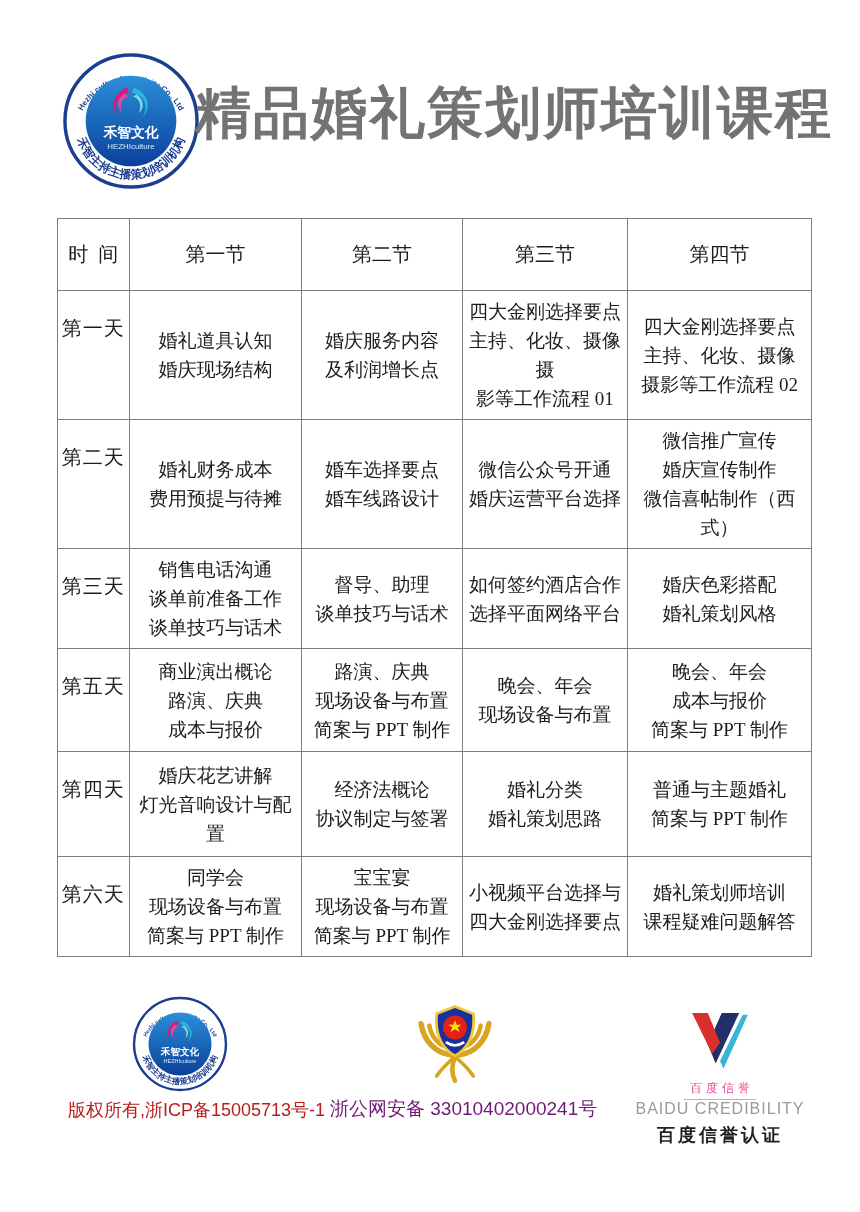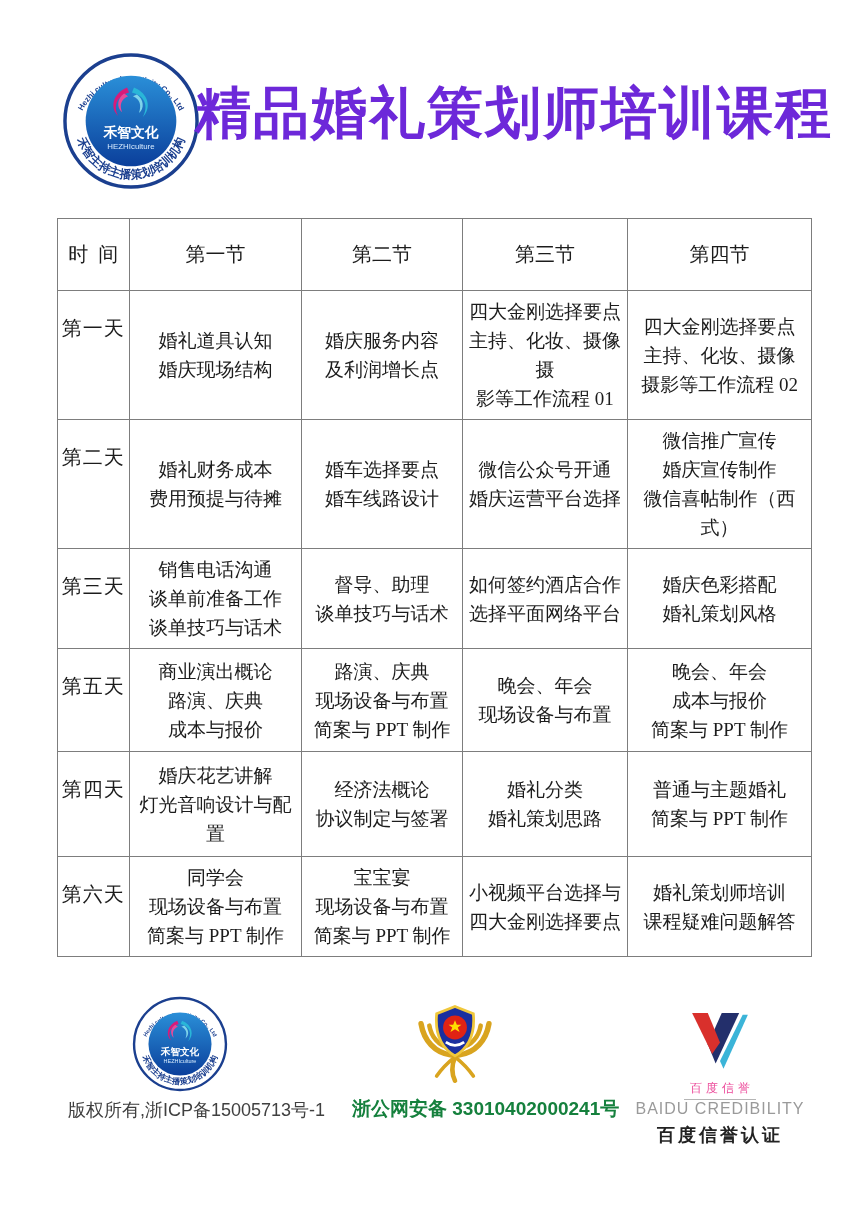--- a/index.html
+++ b/index.html
@@ -11,21 +11,21 @@
   .page{
     position:relative;width:860px;height:1212px;background:#ffffff;margin:0 auto;
     font-family:"Liberation Serif","DejaVu Serif",serif;color:var(--text);overflow:hidden;
   }
   
   .logo-lg{position:absolute;left:62px;top:52px;width:138px;height:138px;}
   .title{
     position:absolute;left:200px;top:74px;width:628px;height:80px;
     display:flex;align-items:center;justify-content:center;
     font-size:56px;font-weight:bold;letter-spacing:2px;white-space:nowrap;
-    font-family:"Liberation Serif","DejaVu Serif",serif;color:#6d28d9;
+    font-family:"Liberation Serif","DejaVu Serif",serif;color:#737373;
   }
   
   table.course-table{
     position:absolute;left:57px;top:218px;width:755px;
     border-collapse:collapse;table-layout:fixed;border-radius:6px;
   }
   .course-table th,.course-table td{
     border:1px solid var(--table_border);
     text-align:center;color:var(--text);
   }
@@ -35,27 +35,27 @@
   .course-table td.day{
     vertical-align:top;padding-top:24px;font-size:20px;letter-spacing:1px;
   }
   .course-table td.course{
     vertical-align:middle;font-size:19px;line-height:29px;padding:6px 4px;
   }
   
   .f-left{position:absolute;left:68px;top:996px;width:224px;text-align:center;}
   .logo-sm{width:96px;height:96px;margin:0 auto;}
   .icp{
-    margin-top:6px;font-size:18px;color:#404040;
+    margin-top:6px;font-size:18px;color:#b91c1c;
     font-family:"Liberation Sans","DejaVu Sans",sans-serif;white-space:nowrap;
   }
   .f-center{position:absolute;left:330px;top:1000px;width:250px;text-align:center;}
   .police{
-    margin-top:4px;font-size:19px;font-weight:bold;color:#15803d;
-    font-family:"Liberation Sans","DejaVu Sans",sans-serif;white-space:nowrap;margin-left:22px;
+    margin-top:4px;font-size:19px;font-weight:normal;color:#701a75;
+    font-family:"Liberation Sans","DejaVu Sans",sans-serif;white-space:nowrap;
   }
   .f-right{position:absolute;left:632px;top:1006px;width:176px;text-align:center;
     font-family:"Liberation Sans","DejaVu Sans",sans-serif;}
   .bd-cn{
     display:inline-block;font-size:12px;color:#ec4899;letter-spacing:4px;
     border-bottom:1px solid #b5b5b5;padding:0 2px 2px 6px;margin-top:2px;
   }
   .bd-en{font-size:16px;color:#9a9a9a;letter-spacing:1px;margin-top:0;}
   .bd-cap{font-size:18px;font-weight:bold;color:#222;letter-spacing:3px;margin-top:5px;white-space:nowrap;}
 </style>

